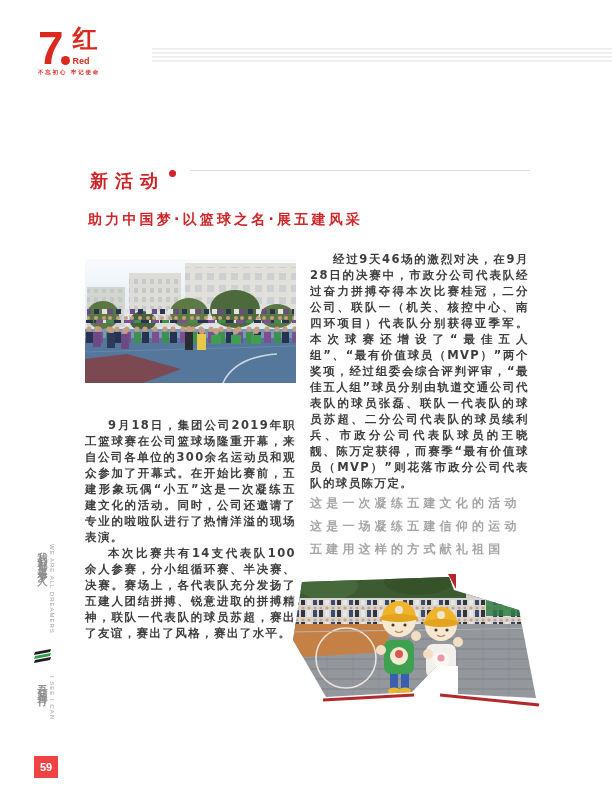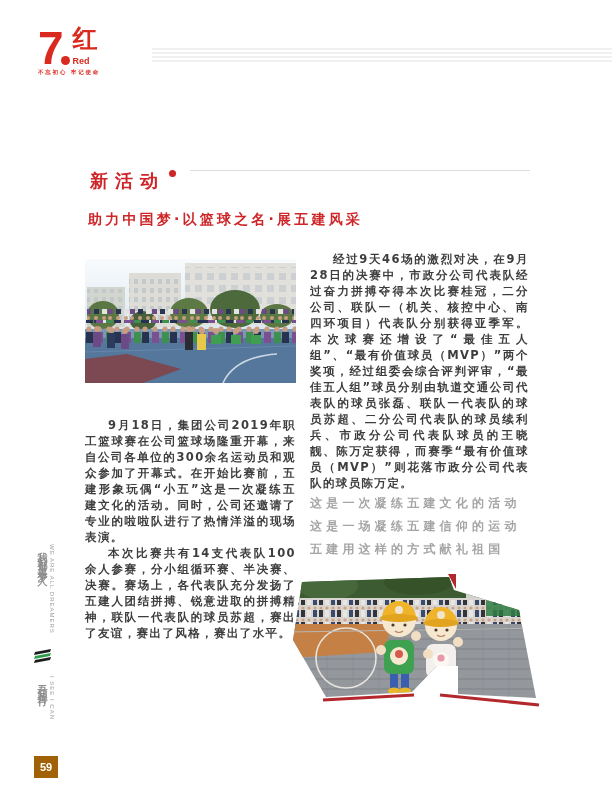--- a/index.html
+++ b/index.html
@@ -36,21 +36,21 @@
   .photo-main{position:absolute;left:85px;top:259px;width:211px;height:124px;}
   .photo-mascots{position:absolute;left:288px;top:570px;width:262px;height:145px;}
   
   .v-cn{position:absolute;writing-mode:vertical-rl;color:#8e8e8e;font-size:10px;letter-spacing:4px;font-weight:600;}
   .v-en{position:absolute;writing-mode:vertical-rl;color:#a0a0a0;font-size:6px;letter-spacing:1px;font-family:"Liberation Sans",sans-serif;}
   .motto1-cn{left:35px;top:544px;height:110px;}
   .motto1-en{left:49px;top:544px;height:110px;}
   .motto2-cn{left:35px;top:676px;height:70px;}
   .motto2-en{left:49px;top:676px;height:70px;}
   .side-logo{position:absolute;left:34px;top:648px;}
-  .page-badge{position:absolute;left:34px;top:756px;width:24px;height:22px;background:#a16207;color:#fff;
+  .page-badge{position:absolute;left:34px;top:756px;width:24px;height:22px;background:#ef4444;color:#fff;
     font-size:11px;font-weight:700;display:flex;align-items:center;justify-content:center;font-family:"Liberation Sans",sans-serif;}
 </style>
 </head>
 <body>
 
 <div class="logo">
   <div class="logo-row">
     <span class="logo-seven">7</span>
     <span class="logo-dot"></span>
     <span class="logo-right">

